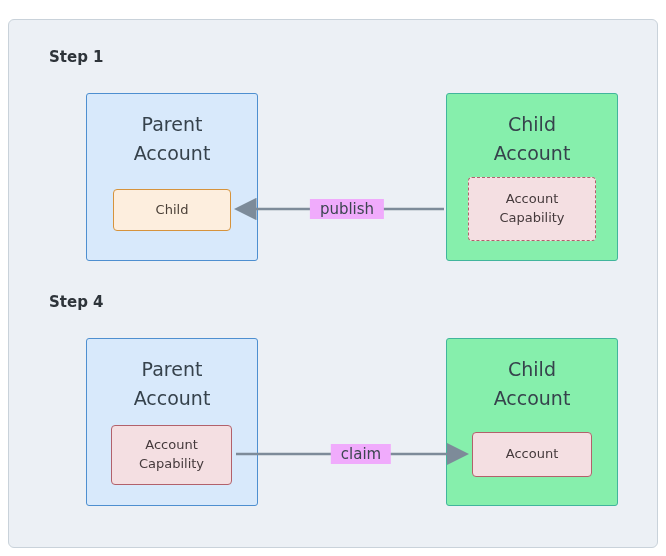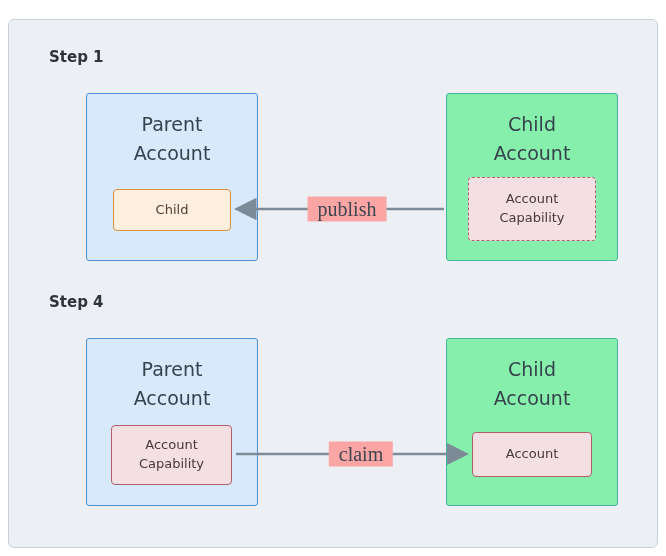--- a/index.html
+++ b/index.html
@@ -71,22 +71,22 @@
     background:#f4dfe2; border:1.5px solid #b2616b; color:#453a3c;
   }
 
   svg.arrows {
     position:absolute; left:0; top:0; width:650px; height:529px;
     pointer-events:none;
   }
 
   .arrow-label {
     position:absolute; transform:translate(-50%,-50%);
-    background:#fca5a5; padding:1px 10px;
-    font-size:20px; color:#3c4650;font-family:Liberation Serif, serif;
+    background:#f0abfc; padding:1px 10px;
+    font-size:15px; color:#3c4650;
   }
   .publish-label { left:338px; top:189px; }
   .claim-label   { left:352px; top:434px; }
 </style>
 </head>
 <body>
 
 <div class="stage">
 
 

